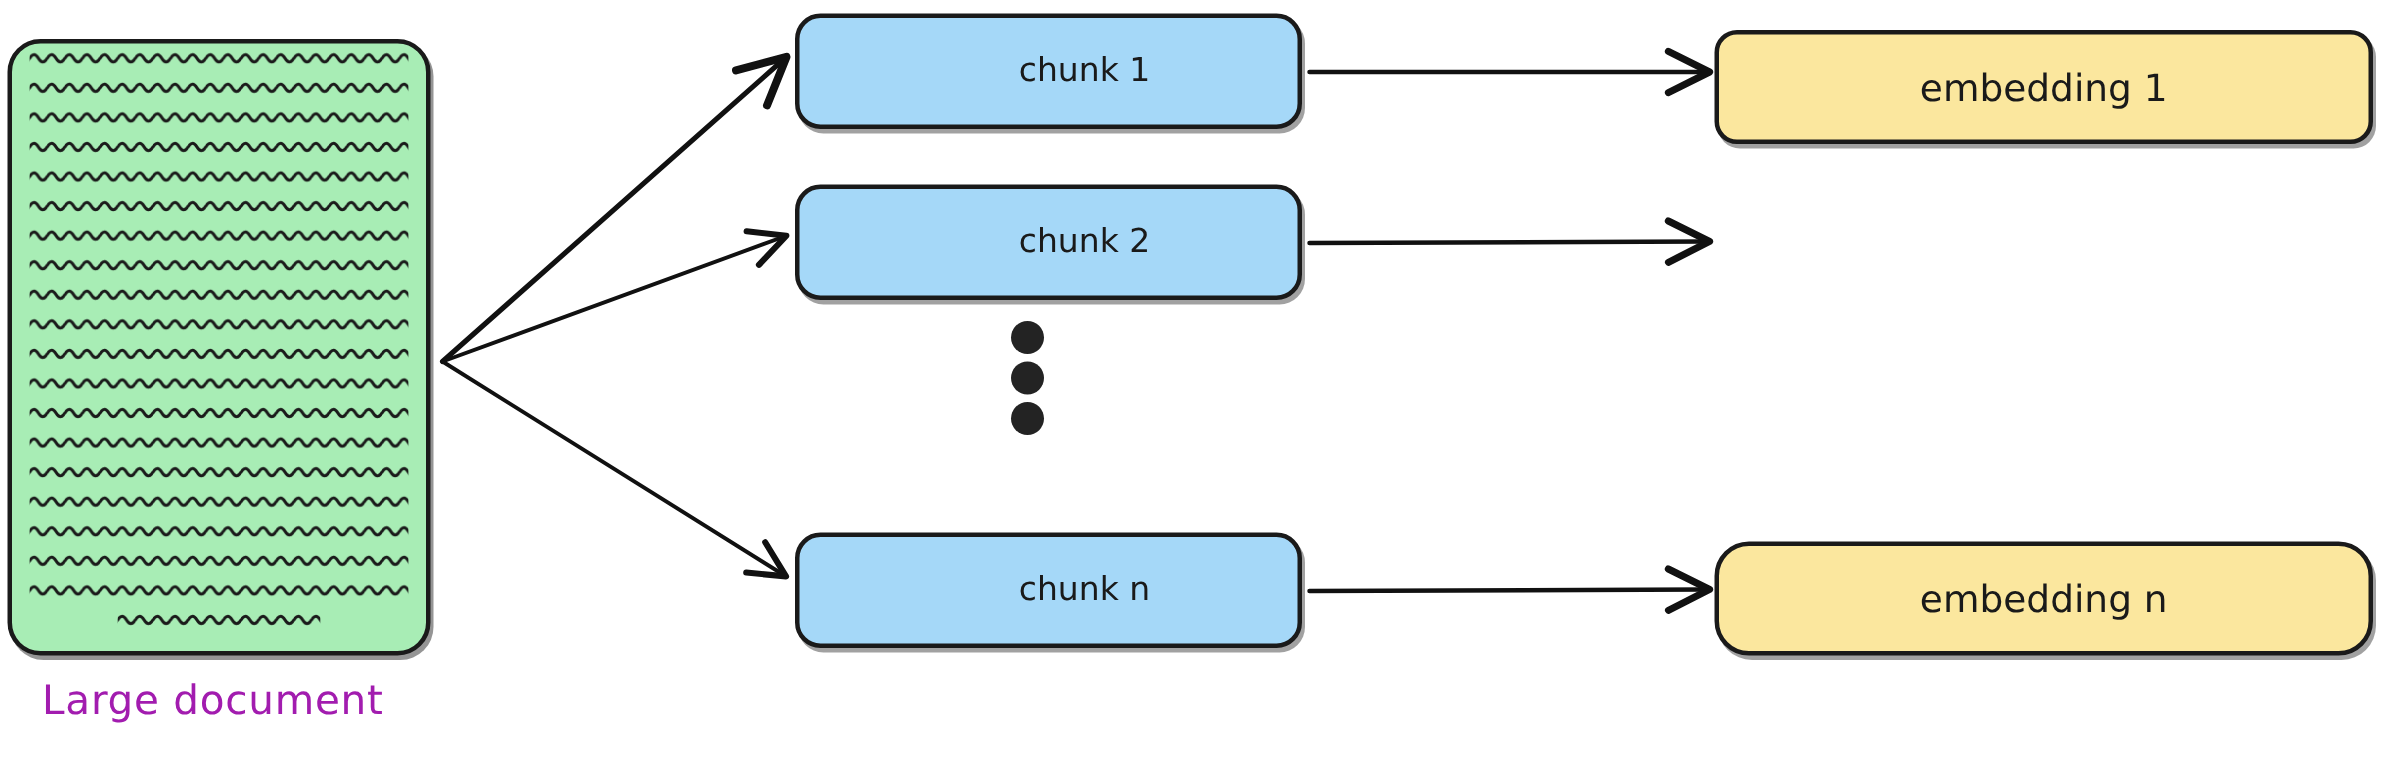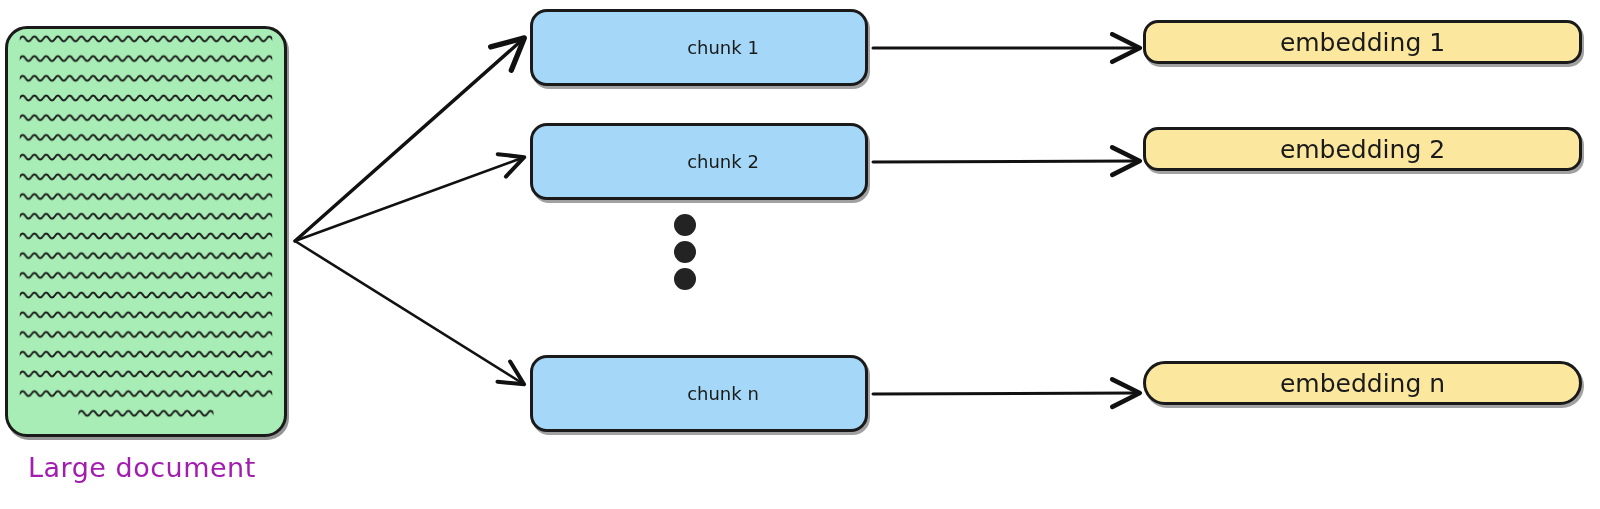--- a/index.html
+++ b/index.html
@@ -60,28 +60,28 @@
     color: #1a1a1a;
     white-space: nowrap;
   }
   .chunk {
     left: 530px;
     width: 338px;
     height: 77px;
     border: 3px solid #1a1a1a;
     border-radius: 17px;
     background: #a5d8f8;
-    font-size: 18px;
+    font-size: 22px;
     box-shadow: 2px 3px 0 rgba(20,20,20,0.4);
     padding-left: 48px;
   }
   .embed {
     left: 1143px;
     width: 439px;
-    height: 44px;
+    height: 76px;
     border: 3px solid #1a1a1a;
     border-radius: 15px;
     background: #fbe79e;
     font-size: 25px;
     box-shadow: 2px 3px 0 rgba(20,20,20,0.4);
   }
 
   .chunk-1 { top: 9px; }
   .chunk-2 { top: 123px; }
   .chunk-n { top: 355px; text-align: right; }
@@ -166,21 +166,20 @@
   <div class="node chunk chunk-n">chunk n</div>
 
   <div class="dots">
     <span class="dot dot-1"></span>
     <span class="dot dot-2"></span>
     <span class="dot dot-3"></span>
   </div>
 
   <div class="node embed embed-1">embedding 1</div>
 
-  <div class="node embed embed-2">embedding 2</div>
 
   <div class="node embed embed-n">embedding n</div>
 
   <svg id="arrows" viewBox="0 0 1600 509" aria-hidden="true">
     <defs>
       <marker id="ah" viewBox="0 0 12 12" refX="10" refY="6" markerWidth="11" markerHeight="11" orient="auto-start-reverse">
         <path d="M1 1 L11 6 L1 11" fill="none" stroke="#111111" stroke-width="1.7" stroke-linecap="round" stroke-linejoin="round"></path>
       </marker>
     </defs>
 

